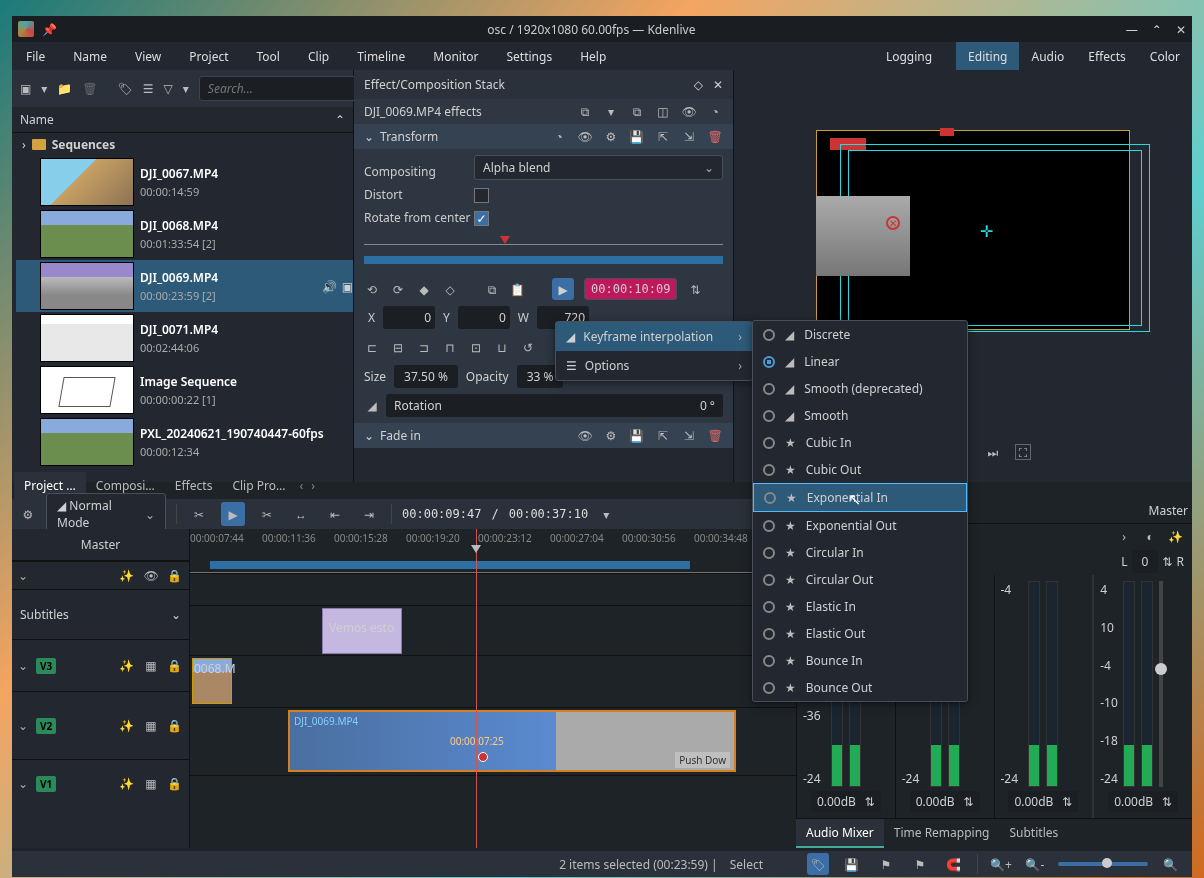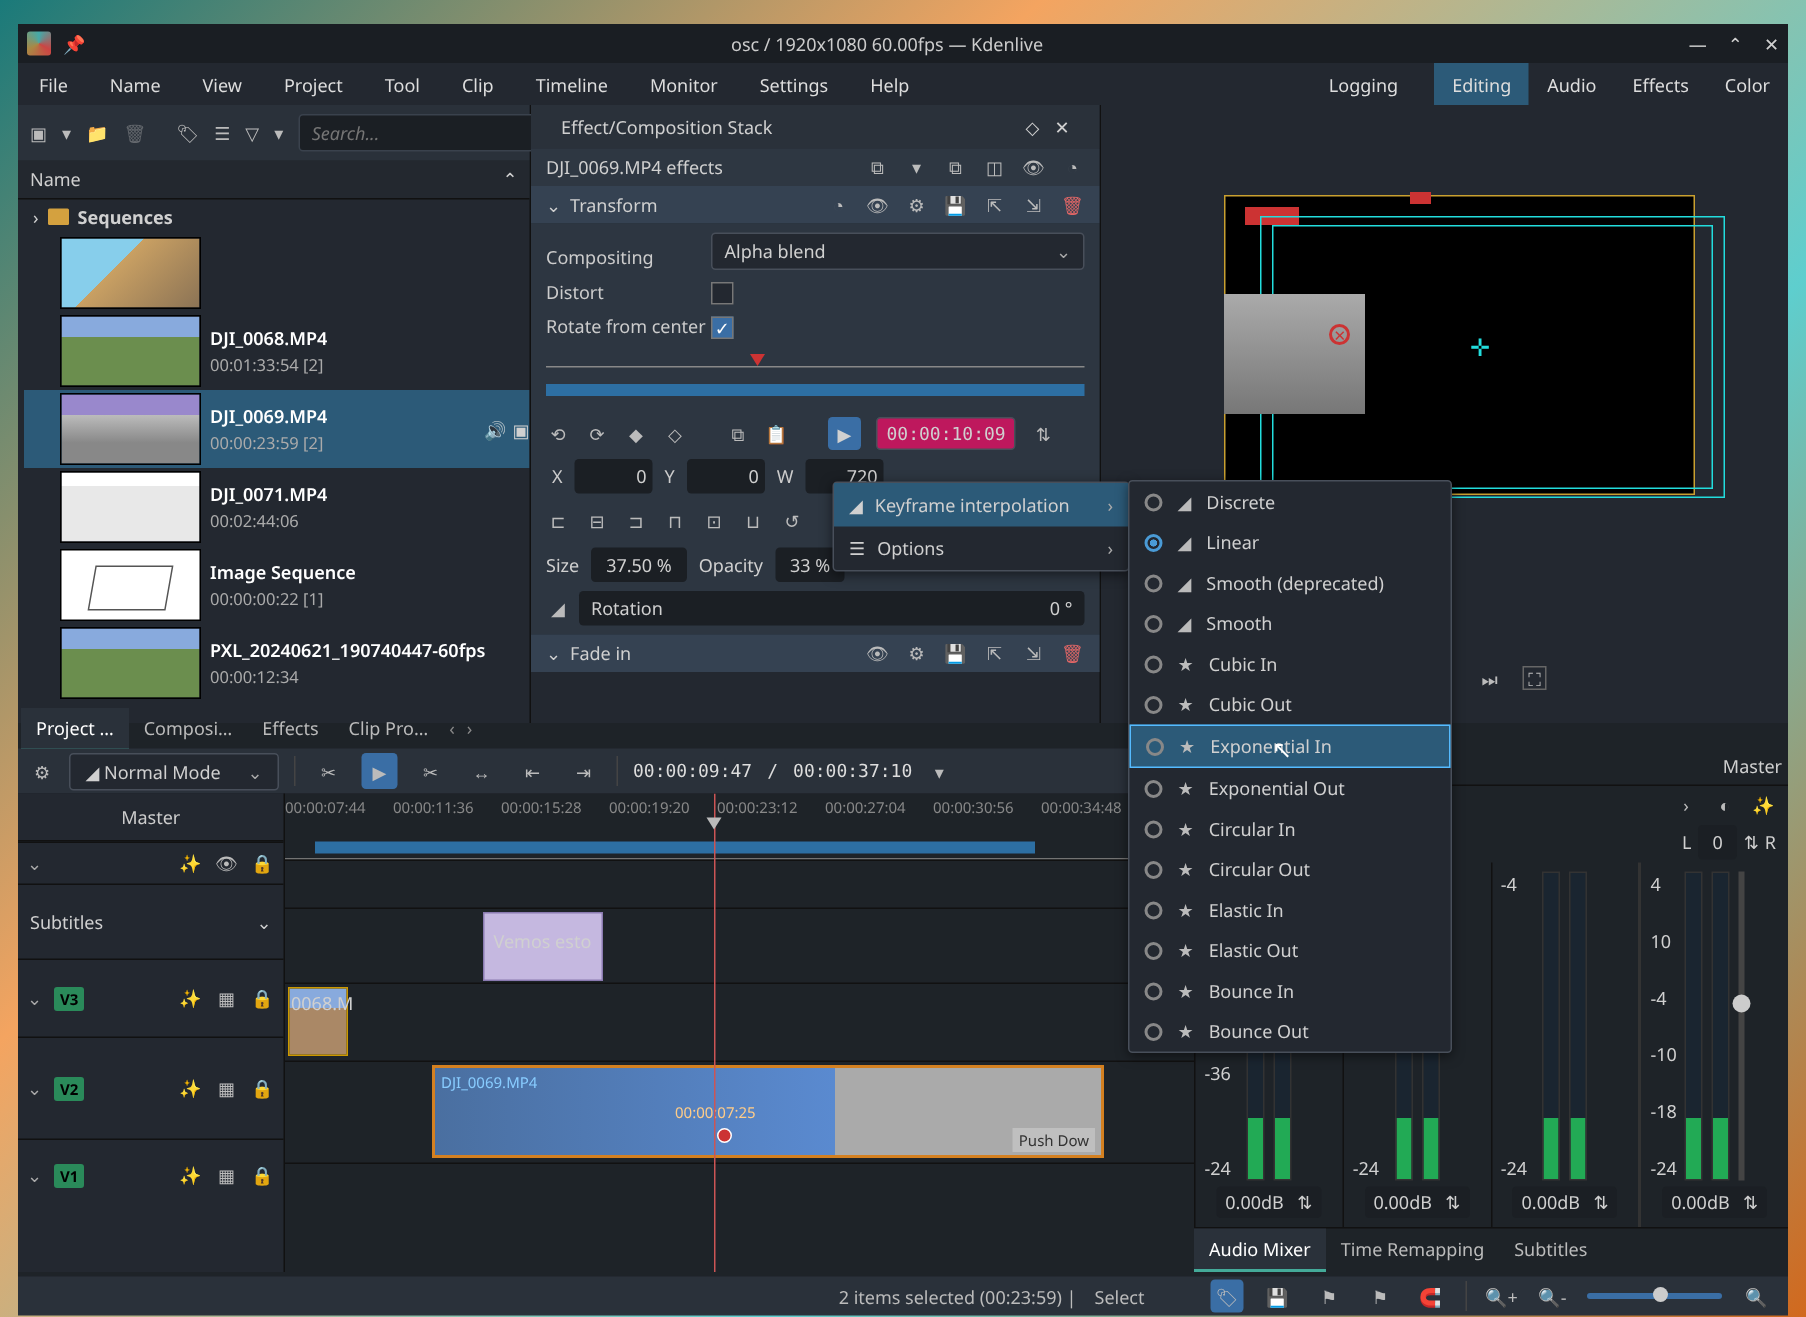--- a/index.html
+++ b/index.html
@@ -33,21 +33,21 @@
 .thumb.t3 { background: linear-gradient(#98c 30%,#bbb 30%,#888 70%); }
 .thumb.t4 { background: linear-gradient(#fff 20%,#e8e8e8 20%); }
 .thumb.t5 { background: #fff; position: relative; }
 .thumb.t5::after { content: ""; position: absolute; left: 20px; top: 10px; width: 50px; height: 28px; border: 1px solid #555; transform: skewX(-10deg); }
 .clipinfo { display: flex; flex-direction: column; gap: 2px; flex: 1; }
 .clipinfo b { color: #fff; font-weight: 600; }
 .clipinfo .dur { color: #aaa; font-size: 11px; }
 .clipicons { display: flex; gap: 4px; color: #3a9bd6; }
 
 .effectpanel { width: 380px; background: #232830; display: flex; flex-direction: column; border-right: 1px solid #111; position: relative; }
-.effhead { display: flex; justify-content: space-between; align-items: center; padding: 6px 20px; background: #2a313a; }
+.effhead { display: flex; justify-content: space-between; align-items: center; padding: 6px 10px; background: #2a313a; }
 .effsub { display: flex; justify-content: space-between; align-items: center; padding: 4px 10px; background: #2e3742; }
 .icongroup { display: flex; gap: 10px; align-items: center; color: #bbb; }
 .sectionbar { display: flex; align-items: center; justify-content: space-between; padding: 4px 10px; background: #354252; }
 .sectionbar .sname { display: flex; gap: 6px; align-items: center; }
 .sicons { display: flex; gap: 10px; align-items: center; }
 .sicons .trash { color: #e06666; }
 .effbody { padding: 6px 10px; display: flex; flex-direction: column; gap: 6px; background: #2d3641; }
 .proprow { display: flex; align-items: flex-end; }
 .proprow label { width: 110px; color: #ccc; }
 .dropdown { flex: 1; background: #232830; border: 1px solid #484f5a; padding: 3px 8px; border-radius: 3px; display: flex; justify-content: space-between; align-items: center; }
@@ -83,21 +83,21 @@
 .moncross2 { position: absolute; left: 146px; top: 140px; width: 14px; height: 14px; border: 2px solid #c33; border-radius: 50%; }
 .moncross2::after { content: "✕"; position: absolute; color: #c33; font-size: 10px; left: 1px; top: -2px; }
 
 .midtabs { position: absolute; left: 14px; top: 472px; width: 330px; display: flex; }
 .midtabs2 { position: absolute; left: 749px; top: 472px; display: flex; gap: 22px; }
 .tab { padding: 5px 10px; color: #bbb; }
 .tab.active { background: #2a313a; color: #fff; border-bottom: 2px solid #4a9; }
 .tabarrow { padding: 5px 4px; color: #888; }
 
 .tltoolbar { position: absolute; left: 12px; top: 499px; right: 12px; height: 30px; background: #2a313a; display: flex; align-items: center; gap: 10px; padding: 0 8px; }
-.modesel { background: #232830; border: 1px solid #484f5a; padding: 3px 10px; border-radius: 3px; display: flex; align-items: center; gap: 6px; width: 140px; justify-content: space-between; text-align: right; }
+.modesel { background: #232830; border: 1px solid #484f5a; padding: 3px 10px; border-radius: 3px; display: flex; align-items: center; gap: 6px; width: 120px; justify-content: space-between; }
 .tlsep { width: 1px; height: 20px; background: #444; }
 .tlbtn { width: 24px; height: 24px; display: inline-flex; align-items: center; justify-content: center; color: #bbb; border-radius: 3px; }
 .tlbtn.on { background: #3a6ea5; }
 .tltc { font-family: monospace; color: #ddd; }
 
 .timeline { position: absolute; left: 12px; top: 529px; right: 404px; bottom: 30px; background: #1e2328; display: flex; }
 .trackheads { width: 178px; background: #232830; display: flex; flex-direction: column; border-right: 1px solid #111; }
 .masterrow { height: 32px; display: flex; align-items: center; justify-content: center; color: #ccc; border-bottom: 1px solid #111; }
 .thead { display: flex; align-items: center; gap: 8px; padding: 4px 6px; border-top: 1px solid #111; }
 .thead .collapse { color: #aaa; }
@@ -210,20 +210,24 @@
       </div>
       <div class="binlist">
         <div class="seqrow">
           <span>›</span>
           <span class="folder"></span>
           <b>Sequences</b>
         </div>
         <div id="cliplist">
             <div class="cliprow">
     <div class="thumb t1"></div>
+    <div class="clipinfo">
+      <b>DJI_0067.MP4</b>
+      <span class="dur">00:00:14:59</span>
+    </div>
     </div>
             <div class="cliprow">
     <div class="thumb t2"></div>
     <div class="clipinfo">
       <b>DJI_0068.MP4</b>
       <span class="dur">00:01:33:54 [2]</span>
     </div>
     </div>
             <div class="cliprow selected">
     <div class="thumb t3"></div>

